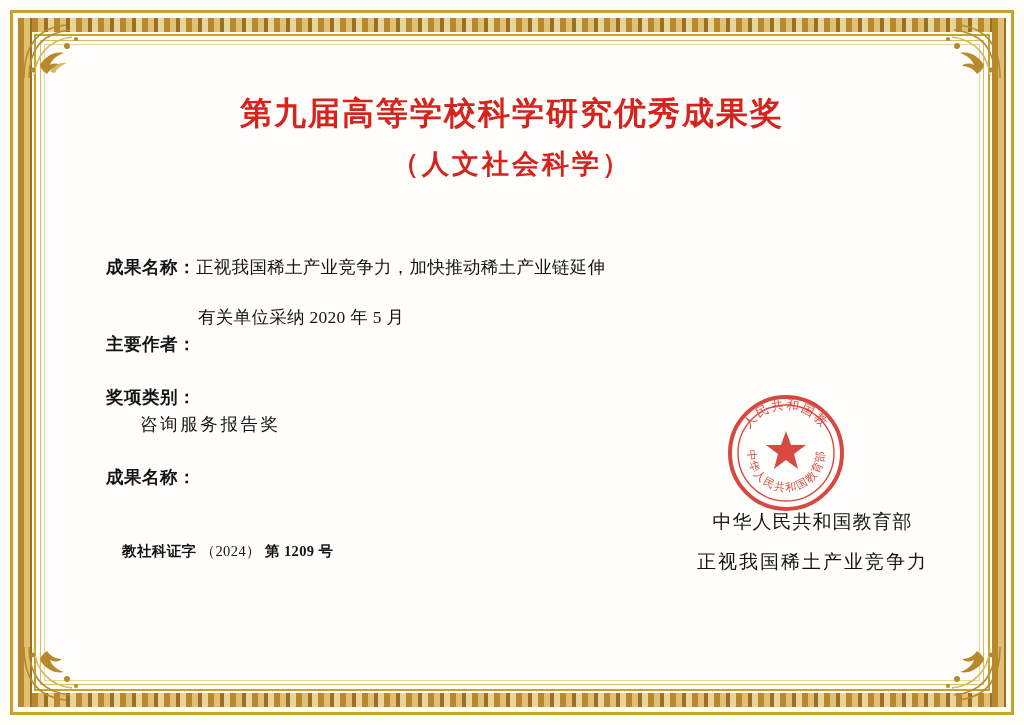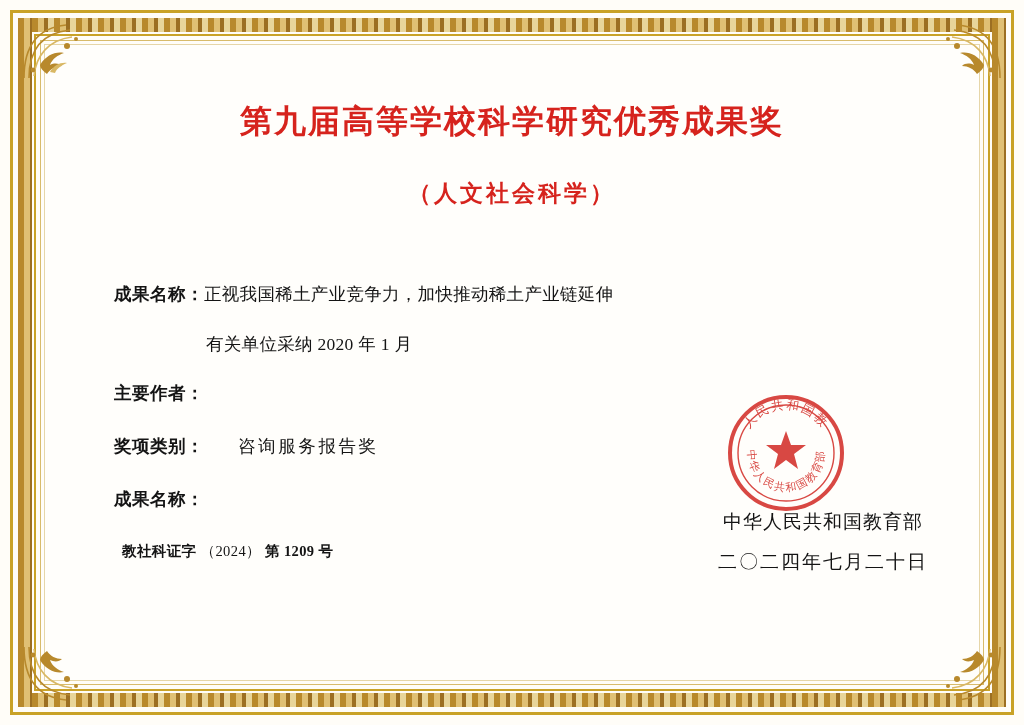--- a/index.html
+++ b/index.html
@@ -82,39 +82,39 @@
   .corner-tl { left: 20px;  top: 20px; }
   .corner-tr { right: 20px; top: 20px; transform: scaleX(-1); }
   .corner-bl { left: 20px;  bottom: 20px; transform: scaleY(-1); }
   .corner-br { right: 20px; bottom: 20px; transform: scale(-1,-1); }
 
   
   .content {
     position: absolute;
     left: 44px; top: 44px; right: 44px; bottom: 44px;
     box-sizing: border-box;
-    padding: 8px;
+    padding: 0;
   }
 
   .title-block {
     text-align: center;
     padding-top: 50px;
   }
   .main-title {
     font-family: "Liberation Serif", serif;
     font-size: 32px;
     font-weight: bold;
     color: #d6231d;
     letter-spacing: 2px;
     line-height: 1.2;
   }
   .sub-title {
-    margin-top: 38px;
+    margin-top: 14px;
     font-family: "Liberation Serif", serif;
-    font-size: 23px;
+    font-size: 27px;
     font-weight: bold;
     color: #d6231d;
     letter-spacing: 3px;
   }
 
   .fields {
     margin: 72px 0 0 62px;
     font-size: 17.5px;
     color: #141414;
     line-height: 1.55;
@@ -274,28 +274,28 @@
       <div class="sub-title">（人文社会科学）</div>
     </div>
 
     <div class="fields">
 
       <div>
         <div class="field-row">
           <span class="field-label">成果名称：</span>
           <span class="field-value">正视我国稀土产业竞争力，加快推动稀土产业链延伸</span>
         </div>
-        <div class="field-value-second">有关单位采纳 2020 年 1 月</div>
-      </div>
-
-      <div class="field-row" style="margin-top:22px;">
+        <div class="field-value-second">有关单位采纳 2020 年 5 月</div>
+      </div>
+
+      <div class="field-row" style="">
         <span class="field-label">主要作者：</span>
       </div>
 
-      <div class="field-row" style="margin-top:26px;">
+      <div class="field-row" style="margin-top:26px;flex-direction:column;">
         <span class="field-label">奖项类别：</span>
         <span class="field-value spread">咨询服务报告奖</span>
       </div>
 
       <div class="field-row" style="margin-top:26px;">
         <span class="field-label">成果名称：</span>
       </div>
 
     </div>
 
@@ -327,19 +327,19 @@
           <g fill="#d0211b" font-family="'Liberation Serif', serif" font-size="11" letter-spacing="1.5">
             <text>
               <textPath href="#arcBottom" startOffset="50%" text-anchor="middle">中华人民共和国教育部</textPath>
             </text>
           </g>
         </svg>
       </div>
 
       <div class="issuer-block">
         <div class="issuer-name">中华人民共和国教育部</div>
-        <div class="issue-date">二〇二四年七月二十日</div>
+        <div class="issue-date">正视我国稀土产业竞争力</div>
       </div>
 
     </div>
 
   </div>
 </div>
 
 </body></html>

